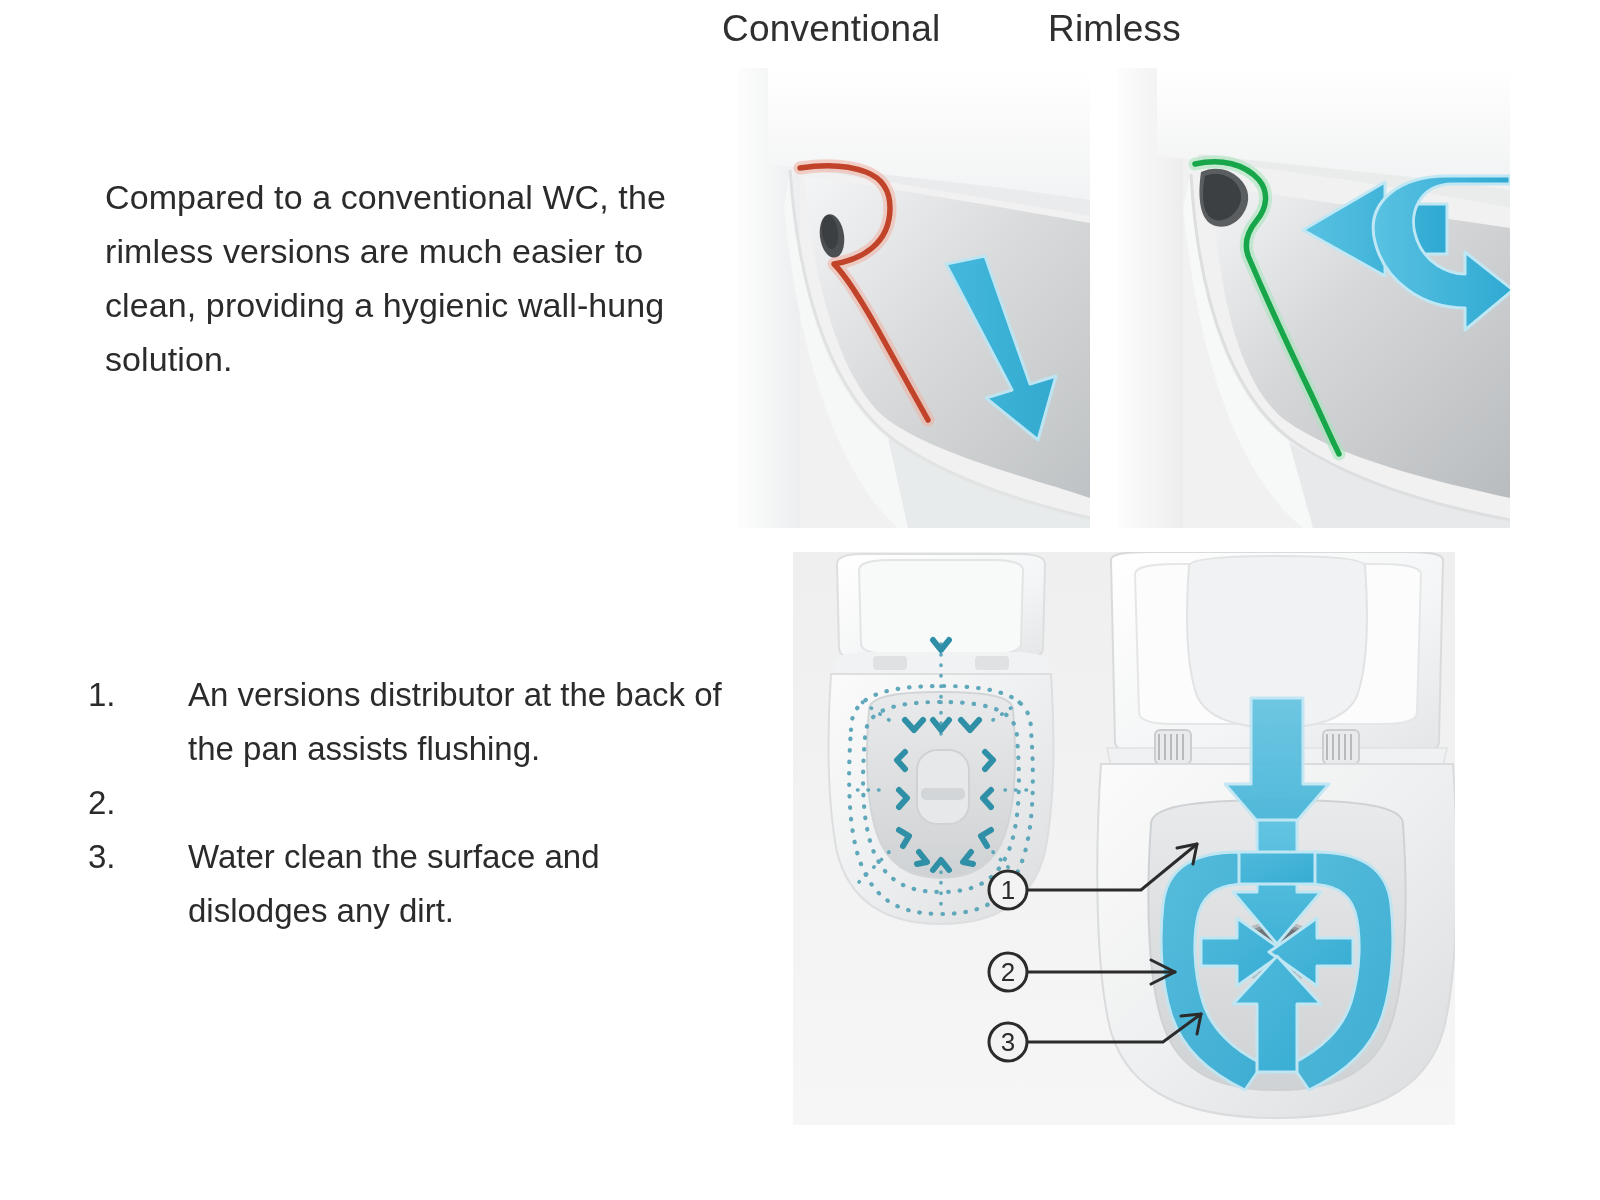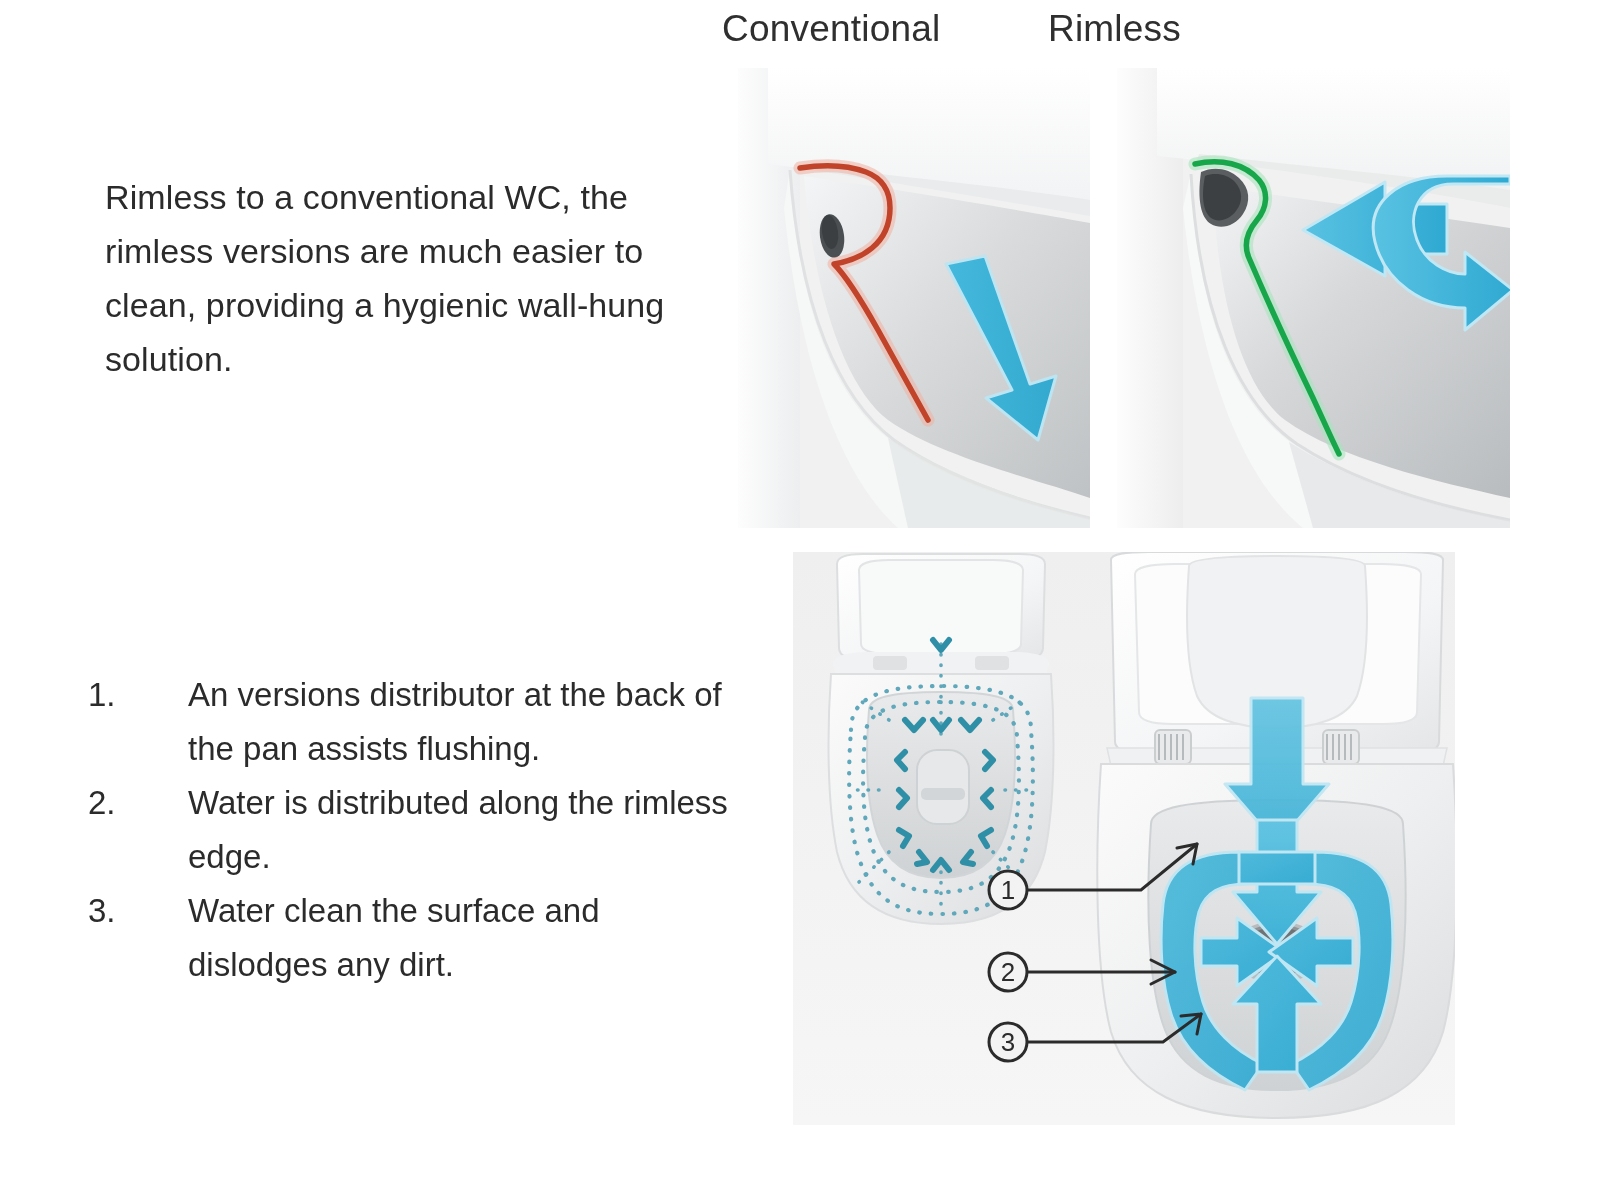--- a/index.html
+++ b/index.html
@@ -36,30 +36,29 @@
   #panel-rim {left:1117px;top:68px;width:393px;height:460px;}
   #panel-top {left:793px;top:552px;width:662px;height:573px;background:#f3f3f3;}
 
   .sv{position:absolute;left:0;top:0;width:100%;height:100%;display:block;}
 </style>
 </head>
 <body>
 
 <div class="stage">
 
-  <div class="intro">Rimless to a conventional WC, the rimless versions are much easier to clean, providing a hygienic wall-hung solution.</div>
+  <div class="intro">Compared to a conventional WC, the rimless versions are much easier to clean, providing a hygienic wall-hung solution.</div>
 
   <div class="steps">
     <div class="step">
       <div class="step-num">1.</div>
       <div class="step-txt">An versions distributor at the back of the pan assists flushing.</div>
     </div>
     <div class="step">
       <div class="step-num">2.</div>
-      <div class="step-txt">Water is distributed along the rimless edge.</div>
     </div>
     <div class="step">
       <div class="step-num">3.</div>
       <div class="step-txt">Water clean the surface and dislodges any dirt.</div>
     </div>
   </div>
 
   <div class="hdr" id="hdr-conv">Conventional</div>
   <div class="hdr" id="hdr-rim">Rimless</div>
 

